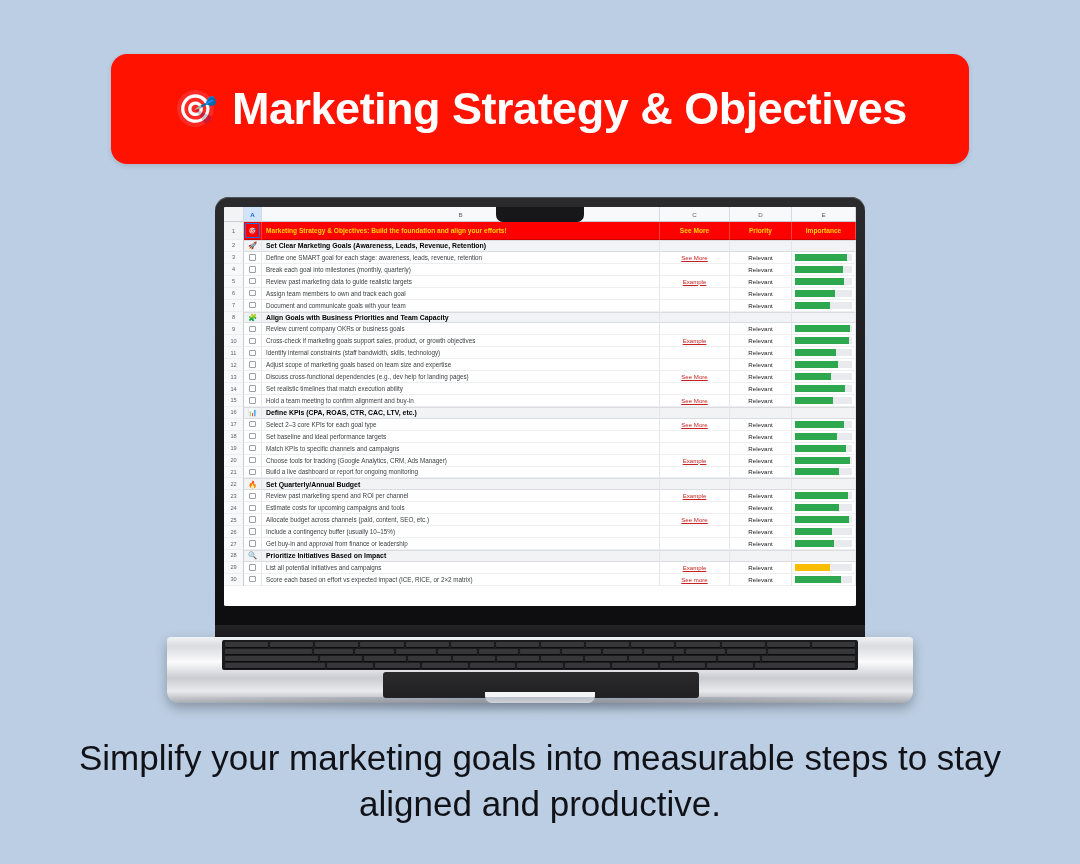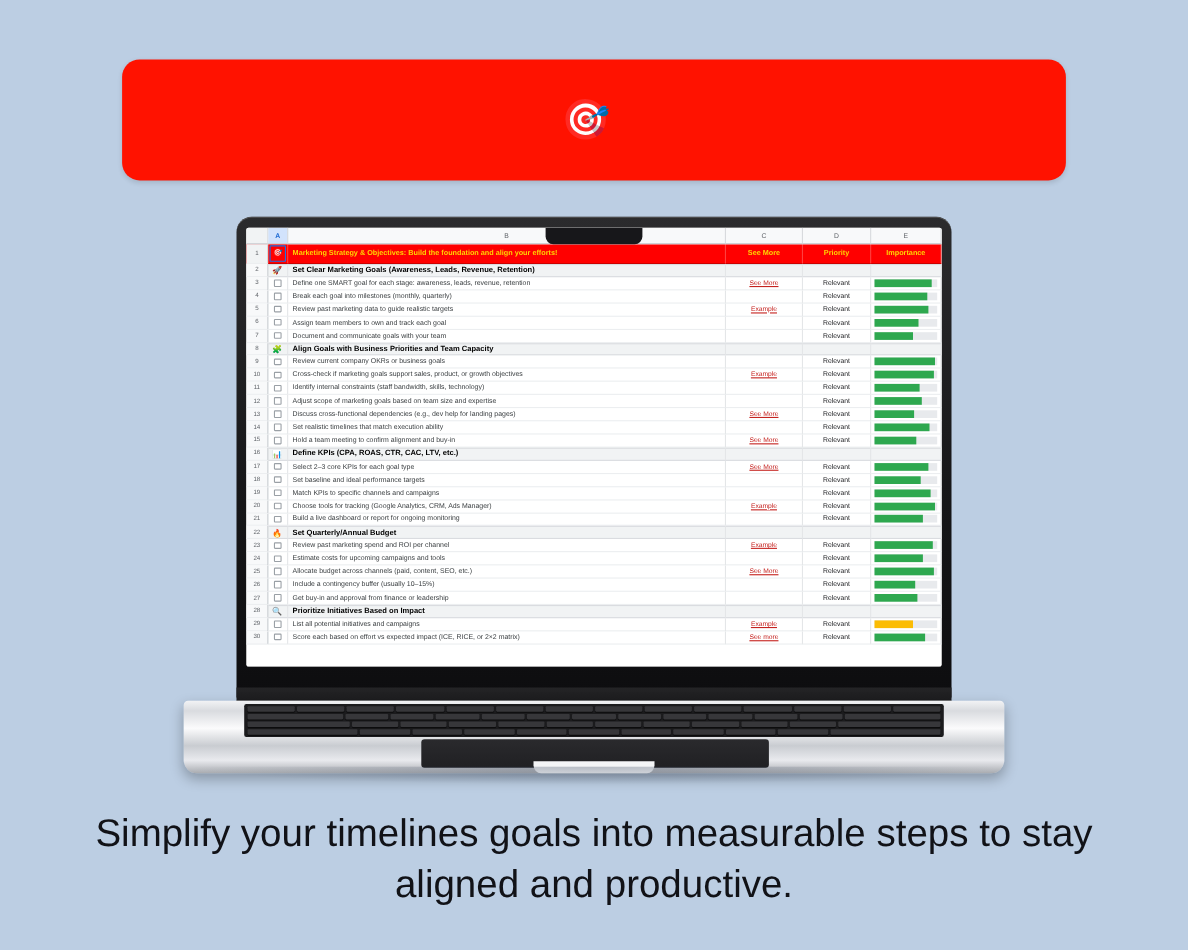--- a/index.html
+++ b/index.html
@@ -151,20 +151,21 @@
     padding: 0 70px;
   }
 </style>
 </head>
 <body>
 
 <div class="page">
 
   <div class="banner">
     <span class="banner-emoji">🎯</span>
+    <span class="banner-title">Marketing Strategy &amp; Objectives</span>
   </div>
 
   <div class="laptop">
     <div class="lid">
       <div class="screen">
         <div class="notch"></div>
 
         <div class="sheet">
 
           <div class="colheader">
@@ -779,14 +780,14 @@
           <span class="key"></span>
           <span class="key wide"></span>
         </div>
 
     </div>
     <div class="trackpad"></div>
     <div class="notch-front"></div>
     <div class="shadow"></div>
   </div>
 
-  <div class="caption">Simplify your timelines goals into measurable steps to stay aligned and productive.</div>
+  <div class="caption">Simplify your marketing goals into measurable steps to stay aligned and productive.</div>
 </div>
 
 </body></html>

